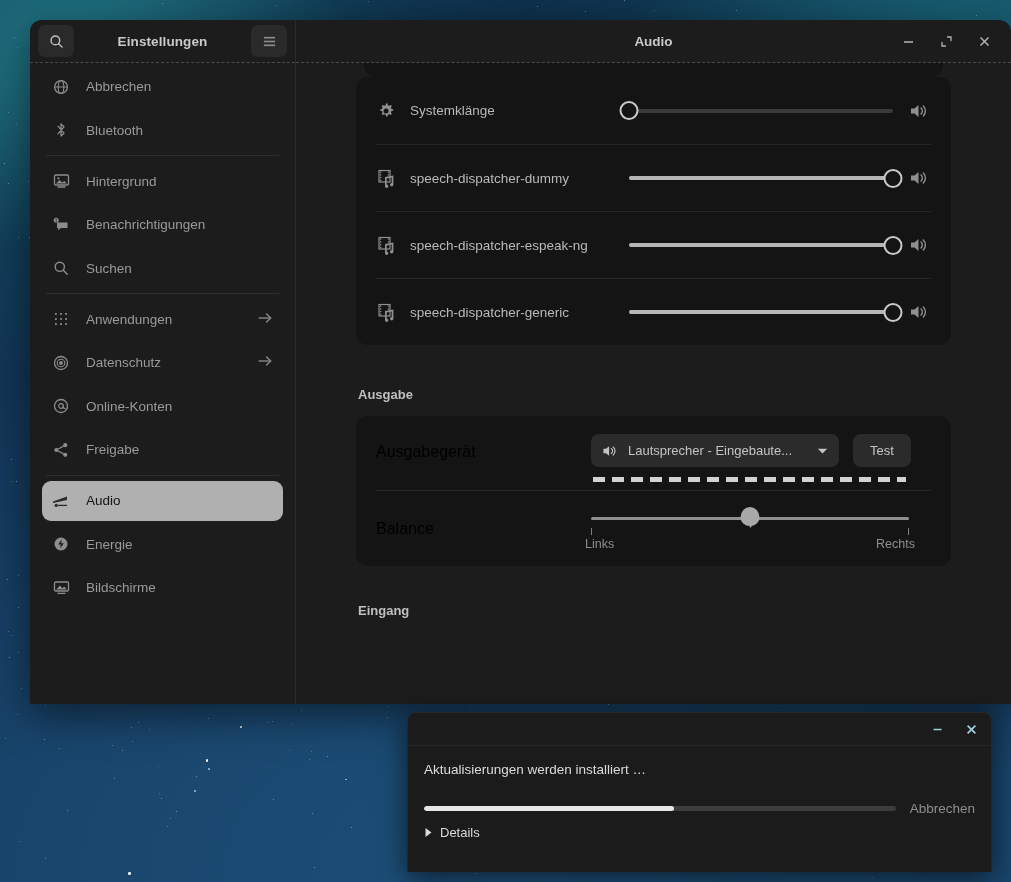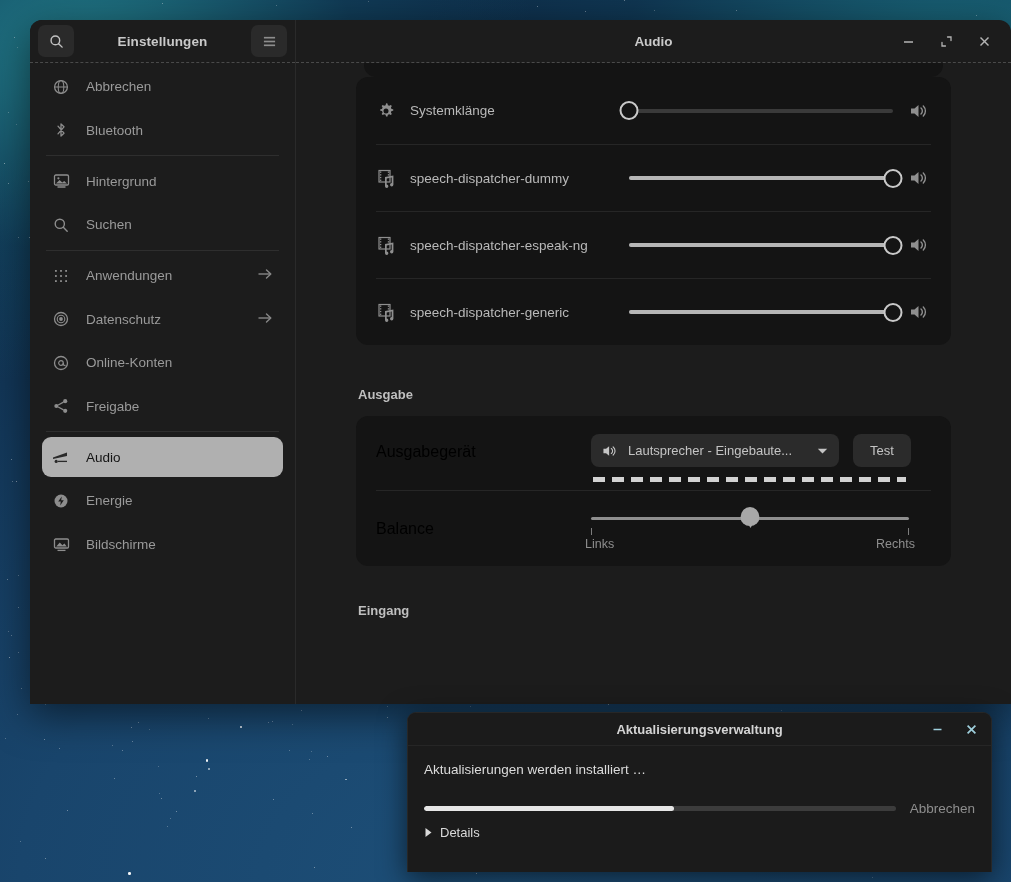--- a/index.html
+++ b/index.html
@@ -834,20 +834,31 @@
           <svg width="17" height="16" viewBox="0 0 17 16">
               <rect x="1.5" y="2" width="14" height="10" rx="1.3" fill="none" stroke="#8d8d8d" stroke-width="1.3"></rect>
               <circle cx="5.4" cy="5.3" r="1.1" fill="#8d8d8d"></circle>
               <path d="M3 10.6 L6.6 7 L9.3 9.6 L11.2 8 L14 10.6 Z" fill="#8d8d8d"></path>
               <line x1="4.5" y1="14" x2="12.5" y2="14" stroke="#8d8d8d" stroke-width="1.3"></line>
             </svg>
         </span>
         <span class="lbl">Hintergrund</span>
       </div>
 
+      <div class="side-item">
+        <span class="ic">
+          <svg width="17" height="16" viewBox="0 0 17 16">
+              <path d="M4 5.5 H14.5 V11 H8 L5.2 13.3 V11 H4 Z" fill="#8d8d8d"></path>
+              <circle cx="3.2" cy="3.2" r="2.5" fill="#8d8d8d"></circle>
+              <rect x="2.7" y="1.8" width="1" height="1.6" fill="#1c1c1c"></rect>
+              <rect x="2.7" y="4" width="1" height="0.9" fill="#1c1c1c"></rect>
+            </svg>
+        </span>
+        <span class="lbl">Benachrichtigungen</span>
+      </div>
 
       <div class="side-item">
         <span class="ic">
           <svg width="16" height="16" viewBox="0 0 16 16">
               <circle cx="6.8" cy="6.8" r="4.6" fill="none" stroke="#8d8d8d" stroke-width="1.4"></circle>
               <line x1="10.3" y1="10.3" x2="14.2" y2="14.2" stroke="#8d8d8d" stroke-width="1.4" stroke-linecap="round"></line>
             </svg>
         </span>
         <span class="lbl">Suchen</span>
       </div>
@@ -1143,21 +1154,20 @@
         </div>
       </div>
 
       <div class="sec-title" style="margin-top:37px">Eingang</div>
     </div>
   </div>
 </div>
 
 <div id="update-dialog">
   <div class="dlg-head">
-    <div class="dlg-title">Aktualisierungsverwaltung</div>
     <div class="dlg-ctl">
       <div class="dlg-btn">
         <svg width="13" height="13" viewBox="0 0 13 13">
             <line x1="2.5" y1="6.5" x2="10.5" y2="6.5" stroke="#9fd0dd" stroke-width="1.5"></line>
           </svg>
       </div>
       <div class="dlg-btn">
         <svg width="13" height="13" viewBox="0 0 13 13">
             <line x1="2.6" y1="2.6" x2="10.4" y2="10.4" stroke="#9fd0dd" stroke-width="1.7"></line>
             <line x1="10.4" y1="2.6" x2="2.6" y2="10.4" stroke="#9fd0dd" stroke-width="1.7"></line>

